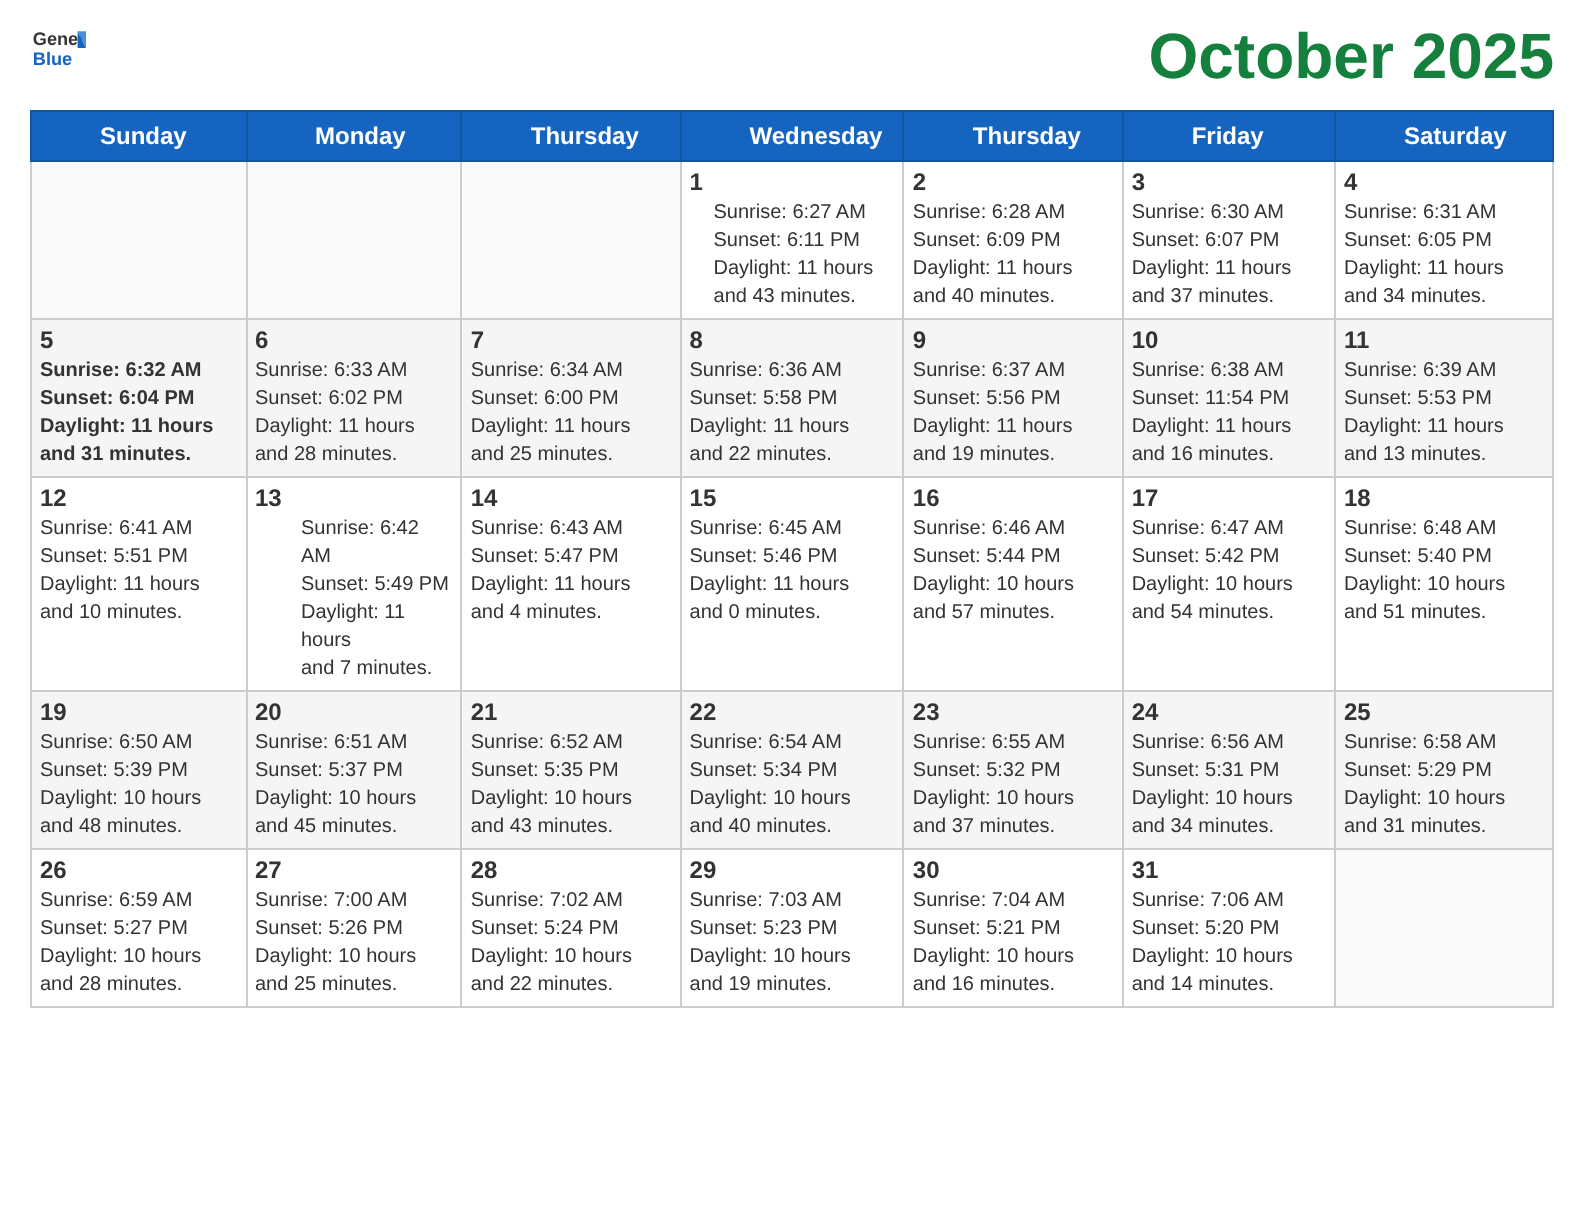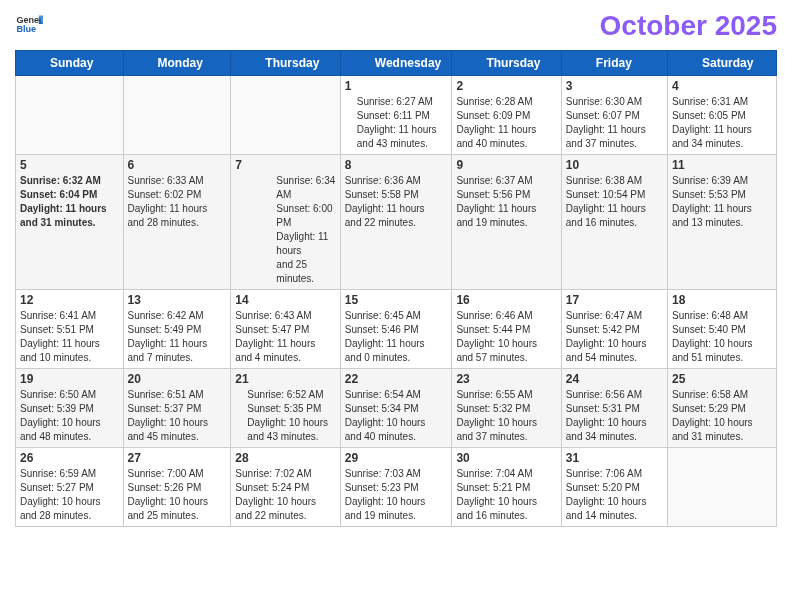--- a/index.html
+++ b/index.html
@@ -28,23 +28,23 @@
       gap: 4px;
     }
     .logo-icon {
       width: 28px;
       height: 28px;
     }
     .title-block {
       text-align: right;
     }
     .month-title {
-      font-size: 28px;
+      font-size: 32px;
       font-weight: bold;
-      color: #8b5cf6;
+      color: #15803d;
       text-align: right;
     }
     .location-title {
       font-size: 16px;
       color: #555;
     }
     .calendar {
       width: 100%;
       border-collapse: collapse;
       border: 1px solid #ccc;
@@ -168,21 +168,21 @@
           </td>
           <td>
             <span class="day-number">6</span>
             <div class="day-info" style="white-space: pre-line;">Sunrise: 6:33 AM
 Sunset: 6:02 PM
 Daylight: 11 hours
 and 28 minutes.</div>
           </td>
           <td>
             <span class="day-number">7</span>
-            <div class="day-info" style="white-space: pre-line; margin-left: 41px;">Sunrise: 6:34 AM
+            <div class="day-info" style="white-space: pre-line;">Sunrise: 6:34 AM
 Sunset: 6:00 PM
 Daylight: 11 hours
 and 25 minutes.</div>
           </td>
           <td>
             <span class="day-number">8</span>
             <div class="day-info" style="white-space: pre-line;">Sunrise: 6:36 AM
 Sunset: 5:58 PM
 Daylight: 11 hours
 and 22 minutes.</div>
@@ -190,21 +190,21 @@
           <td>
             <span class="day-number">9</span>
             <div class="day-info" style="white-space: pre-line;">Sunrise: 6:37 AM
 Sunset: 5:56 PM
 Daylight: 11 hours
 and 19 minutes.</div>
           </td>
           <td>
             <span class="day-number">10</span>
             <div class="day-info" style="white-space: pre-line;">Sunrise: 6:38 AM
-Sunset: 10:54 PM
+Sunset: 11:54 PM
 Daylight: 11 hours
 and 16 minutes.</div>
           </td>
           <td>
             <span class="day-number">11</span>
             <div class="day-info" style="white-space: pre-line;">Sunrise: 6:39 AM
 Sunset: 5:53 PM
 Daylight: 11 hours
 and 13 minutes.</div>
           </td>
@@ -212,21 +212,21 @@
         <tr>
           <td>
             <span class="day-number">12</span>
             <div class="day-info" style="white-space: pre-line;">Sunrise: 6:41 AM
 Sunset: 5:51 PM
 Daylight: 11 hours
 and 10 minutes.</div>
           </td>
           <td>
             <span class="day-number">13</span>
-            <div class="day-info" style="white-space: pre-line;">Sunrise: 6:42 AM
+            <div class="day-info" style="white-space: pre-line; margin-left: 23px;">Sunrise: 6:42 AM
 Sunset: 5:49 PM
 Daylight: 11 hours
 and 7 minutes.</div>
           </td>
           <td>
             <span class="day-number">14</span>
             <div class="day-info" style="white-space: pre-line;">Sunrise: 6:43 AM
 Sunset: 5:47 PM
 Daylight: 11 hours
 and 4 minutes.</div>
@@ -270,21 +270,21 @@
           </td>
           <td>
             <span class="day-number">20</span>
             <div class="day-info" style="white-space: pre-line;">Sunrise: 6:51 AM
 Sunset: 5:37 PM
 Daylight: 10 hours
 and 45 minutes.</div>
           </td>
           <td>
             <span class="day-number">21</span>
-            <div class="day-info" style="white-space: pre-line; margin-left: 12px;">Sunrise: 6:52 AM
+            <div class="day-info" style="white-space: pre-line;">Sunrise: 6:52 AM
 Sunset: 5:35 PM
 Daylight: 10 hours
 and 43 minutes.</div>
           </td>
           <td>
             <span class="day-number">22</span>
             <div class="day-info" style="white-space: pre-line;">Sunrise: 6:54 AM
 Sunset: 5:34 PM
 Daylight: 10 hours
 and 40 minutes.</div>

